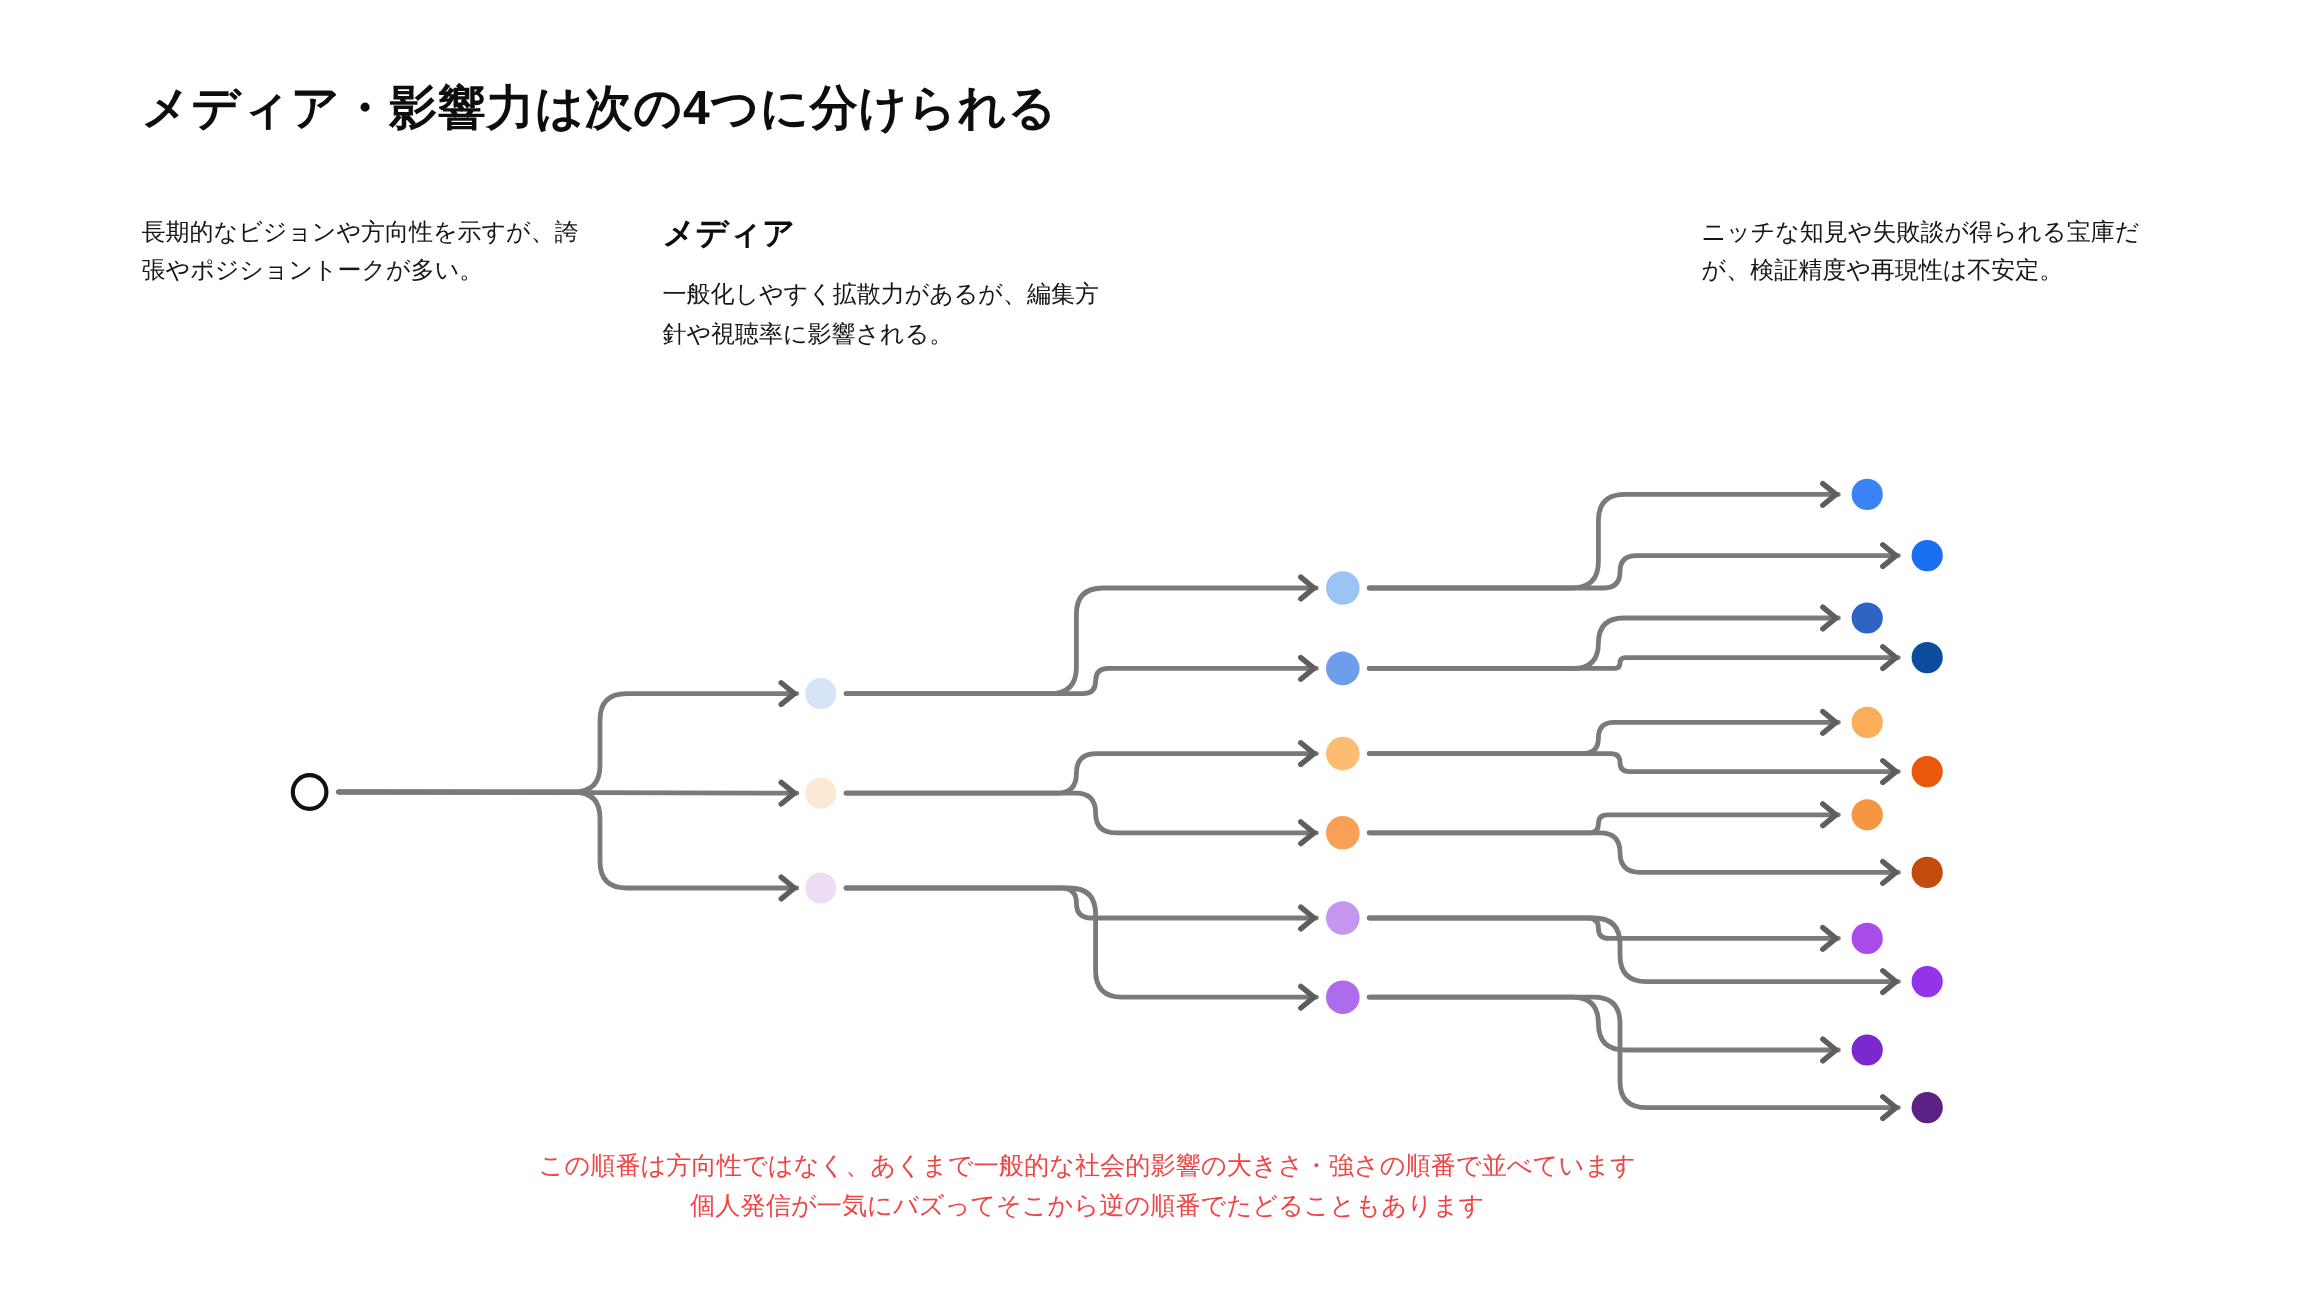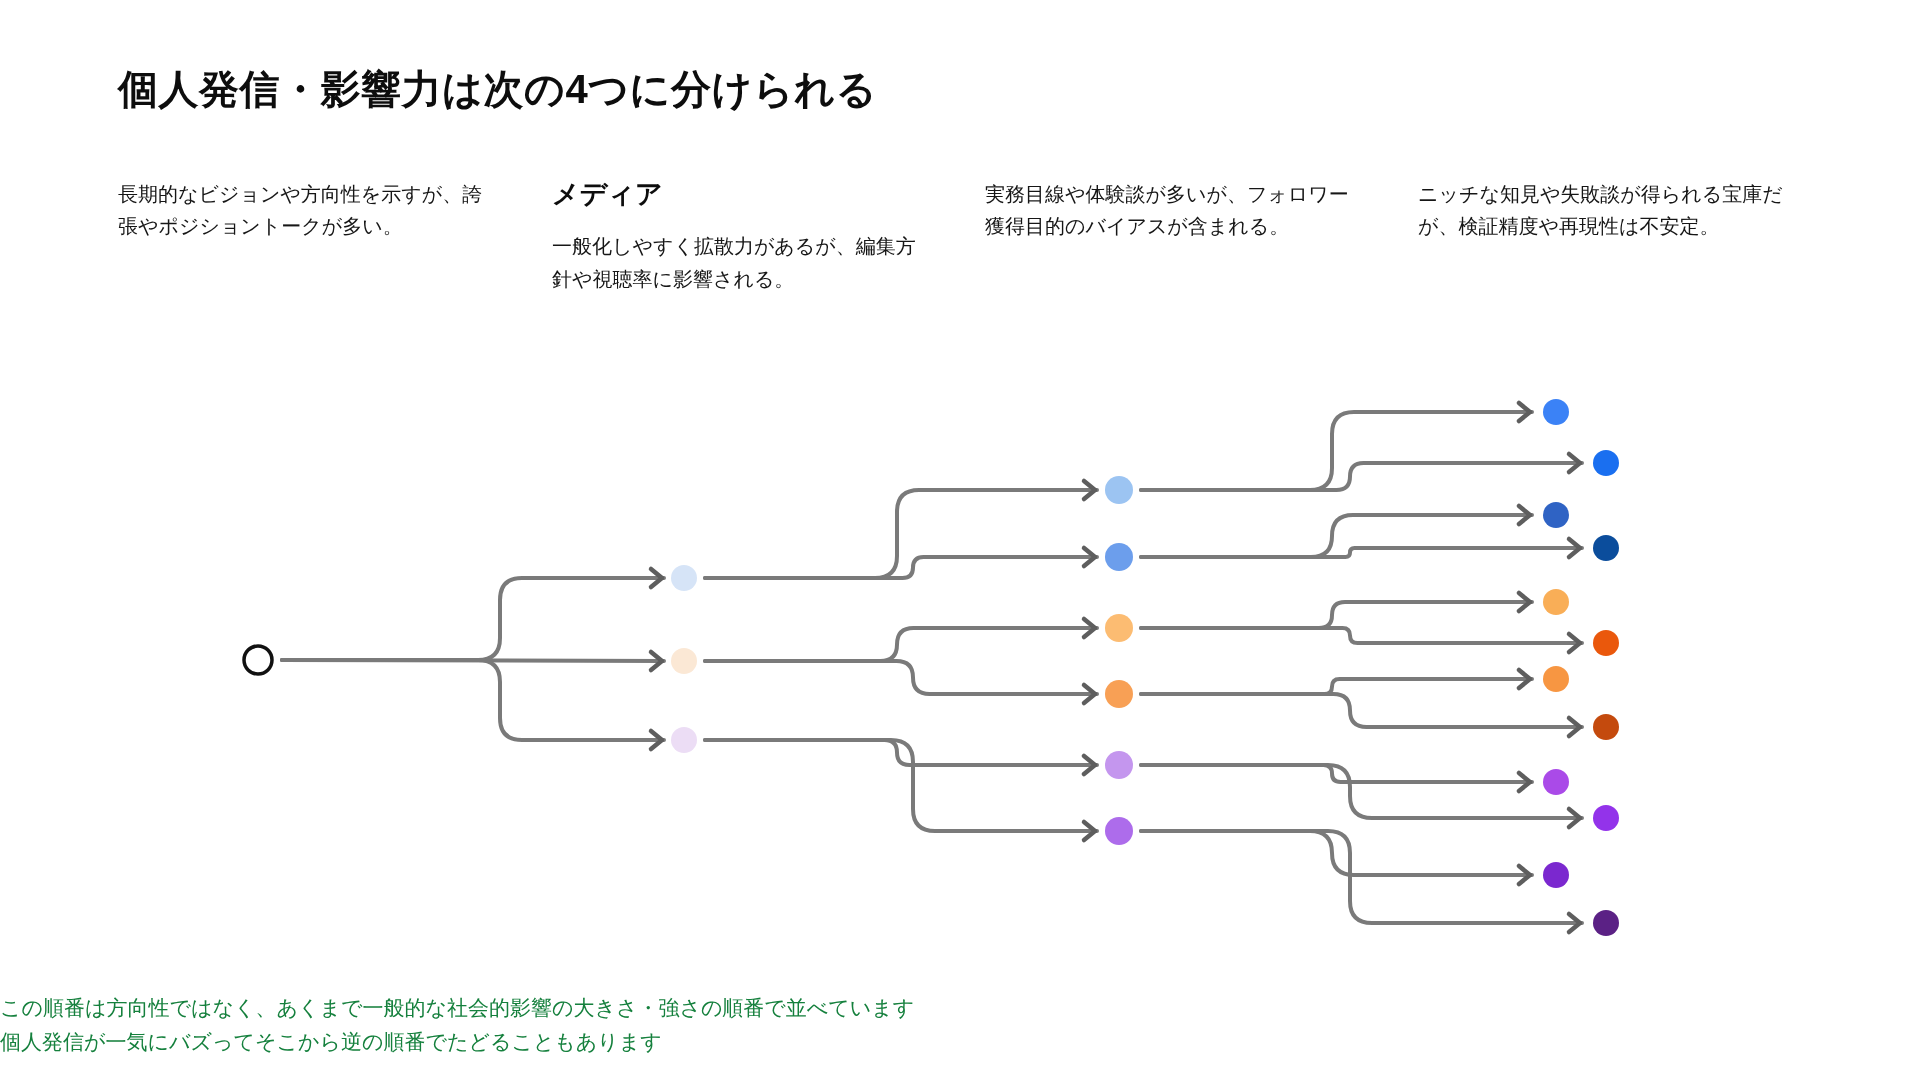--- a/index.html
+++ b/index.html
@@ -85,44 +85,42 @@
     stroke-width: 3.5;
   }
   .node-dot { stroke: none; }
 
   
   #footnotes {
     position: absolute;
     left: 0;
     top: 955px;
     width: 1812px;
-    text-align: left;
+    text-align: center;
     font-size: 21px;
     line-height: 1.62;
-    color: #15803d;
-    margin-top: 36px;
+    color: #ef4444;
   }
   #footnotes div { white-space: nowrap; }
 </style>
 </head>
 <body>
 
-<div id="slide-title">個人発信・影響力は次の4つに分けられる</div>
+<div id="slide-title">メディア・影響力は次の4つに分けられる</div>
 
 <div class="col col-0">
   <div class="col-body">長期的なビジョンや方向性を示すが、誇張やポジショントークが多い。</div>
 </div>
 
 <div class="col col-1">
   <div class="col-head">メディア</div>
   <div class="col-body">一般化しやすく拡散力があるが、編集方針や視聴率に影響される。</div>
 </div>
 
 <div class="col col-2">
-  <div class="col-body">実務目線や体験談が多いが、フォロワー獲得目的のバイアスが含まれる。</div>
 </div>
 
 <div class="col col-3">
   <div class="col-body">ニッチな知見や失敗談が得られる宝庫だが、検証精度や再現性は不安定。</div>
 </div>
 
 <svg id="diagram" viewBox="0 0 1920 1080">
   <g id="links-layer">
       <path d="M282 660 L478 660 Q500 660 500 638 L500 600 Q500 578 522 578 L664 578" class="link"></path>
       <path d="M282 660 L664 661" class="link"></path>

